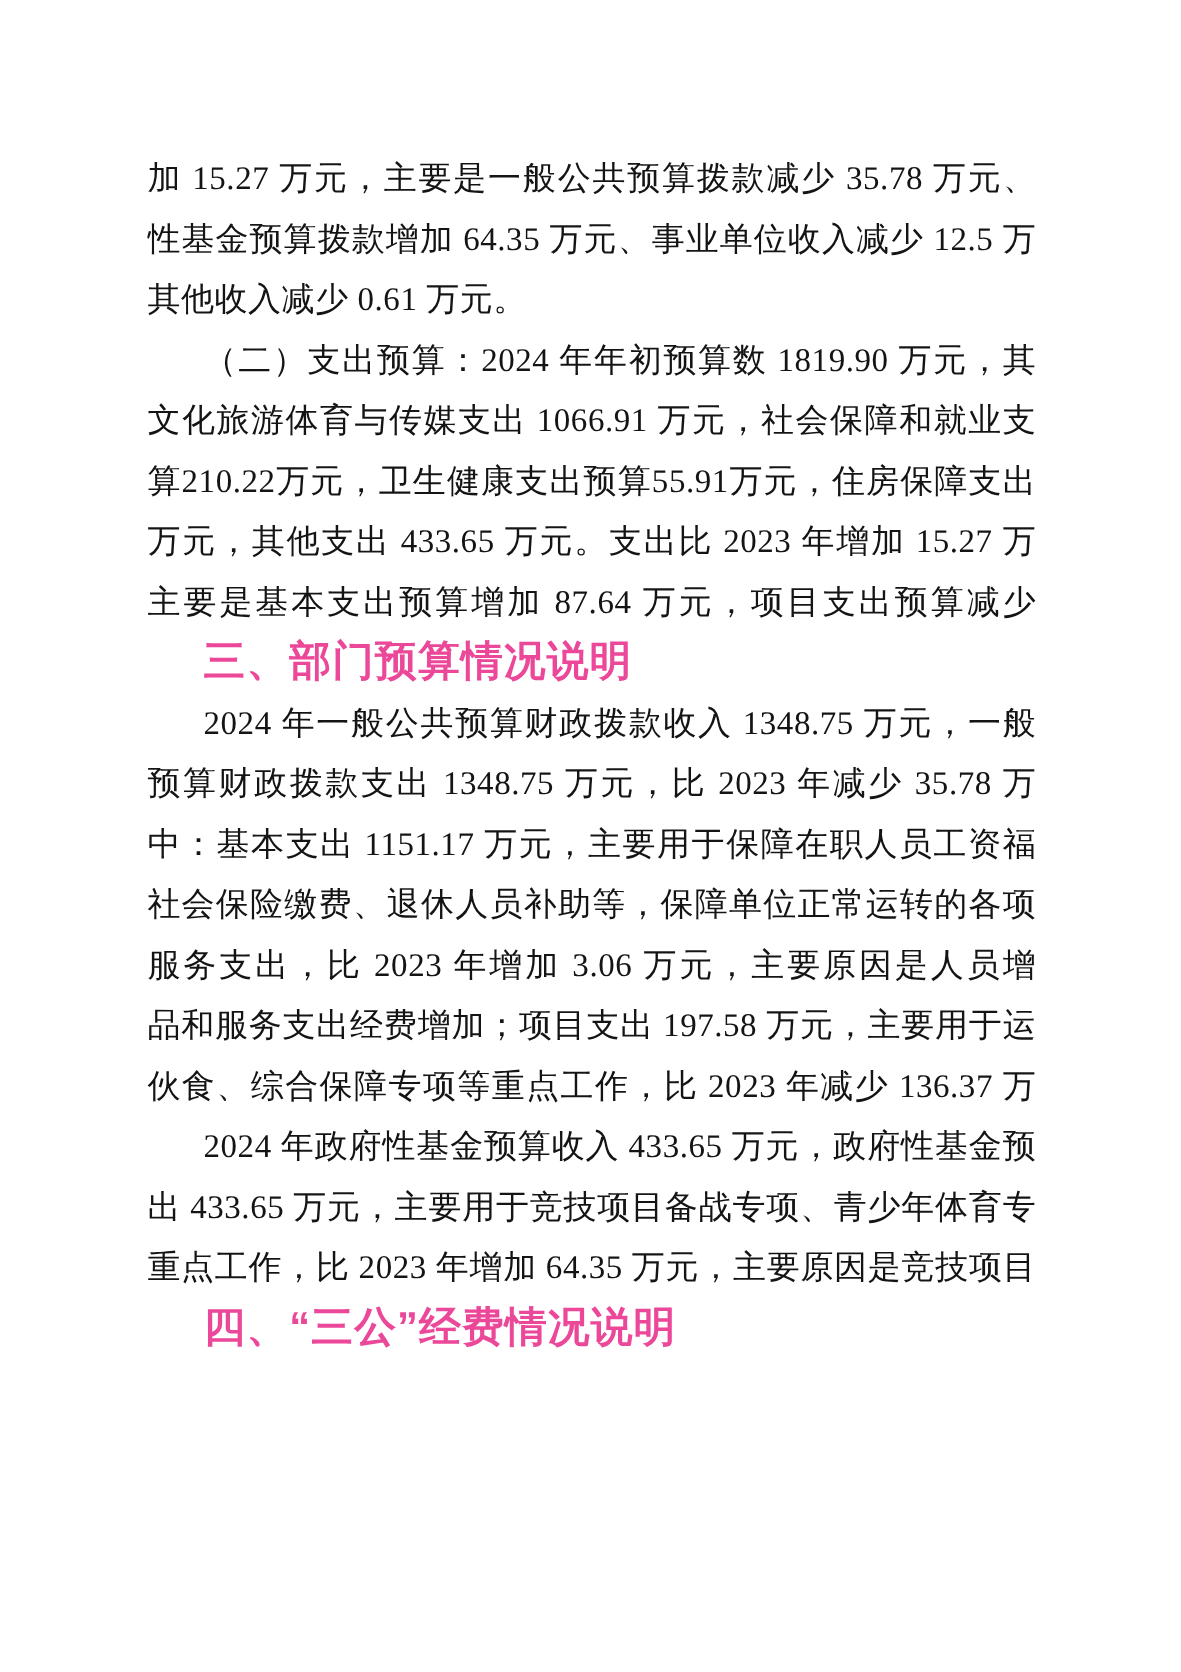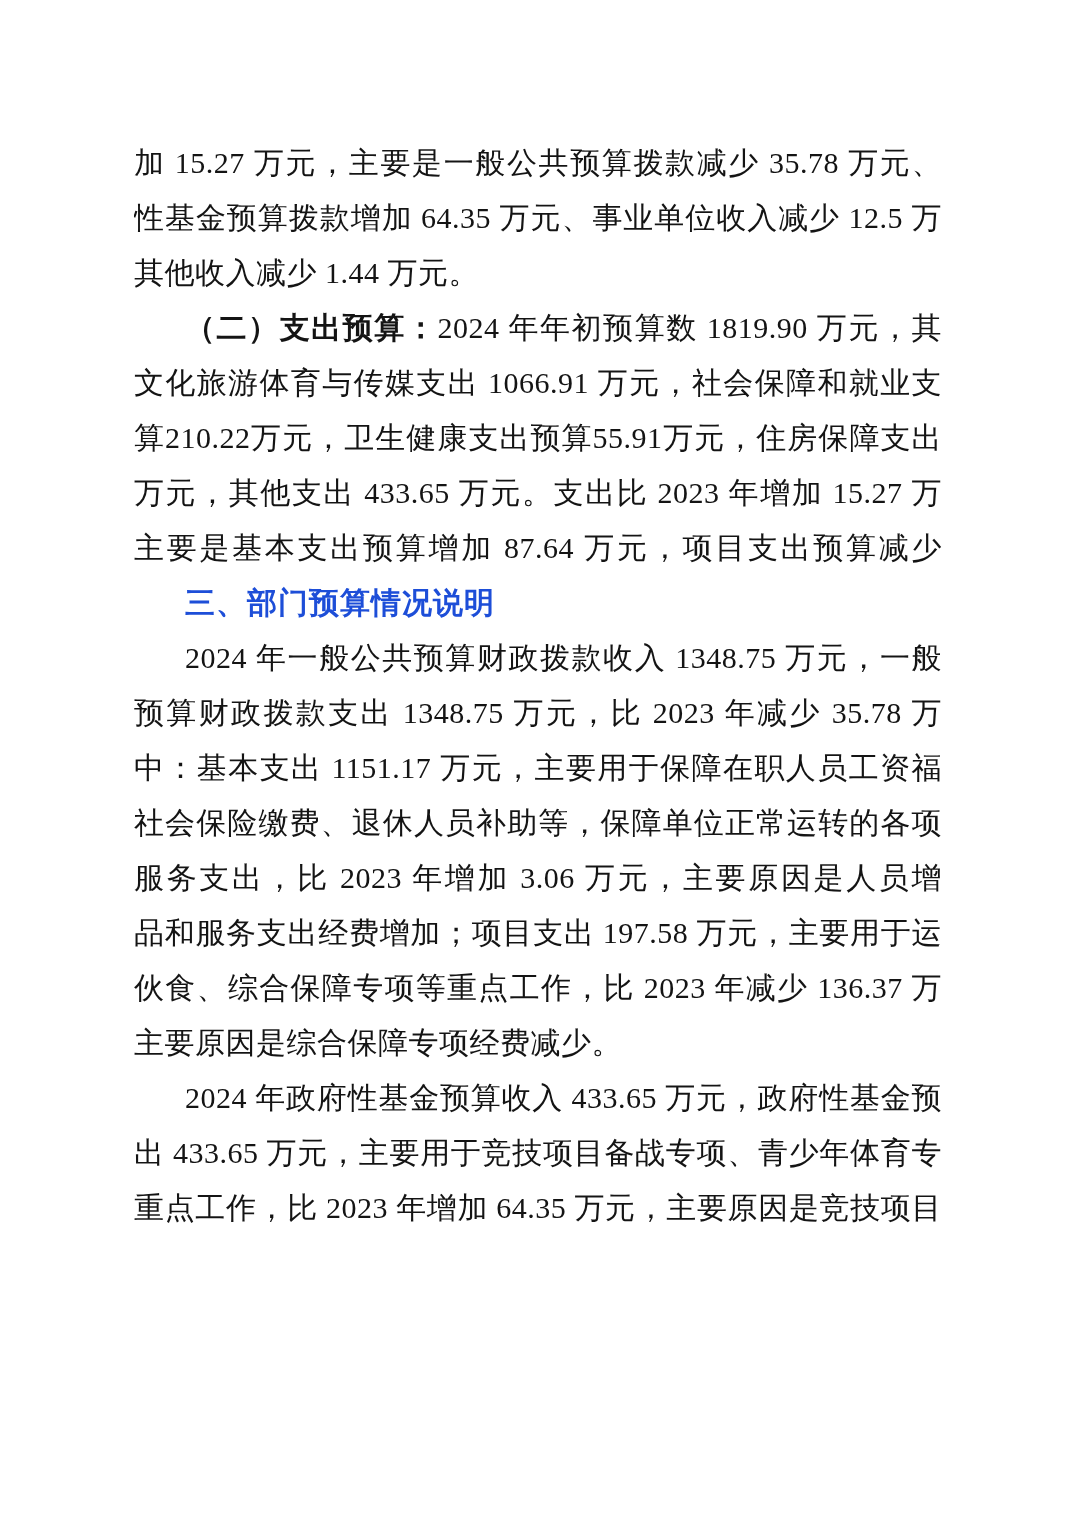--- a/index.html
+++ b/index.html
@@ -42,47 +42,47 @@
     text-align: justify;
     text-align-last: justify;
   }
   
   .line.indent {
     text-indent: 51px;
   }
   .line.heading {
     font-family: "Liberation Sans", "DejaVu Sans", sans-serif;
     font-weight: 700;
-    font-size: 30px;
+    font-size: 38px;
     letter-spacing: 1px;
-    color: #1d4ed8;
+    color: #ec4899;
   }
   .lead {
-    font-weight: 700;
+    font-weight: 400;
   }
 </style>
 </head>
 <body>
 
 <div class="page">
   <div class="content">
       <div class="line flush">加 15.27 万元，主要是一般公共预算拨款减少 35.78 万元、政府</div>
       <div class="line flush">性基金预算拨款增加 64.35 万元、事业单位收入减少 12.5 万元、</div>
-      <div class="line">其他收入减少 1.44 万元。</div>
+      <div class="line">其他收入减少 0.61 万元。</div>
       <div class="line indent flush"><span class="lead">（二）支出预算：</span>2024 年年初预算数 1819.90 万元，其中：</div>
       <div class="line flush">文化旅游体育与传媒支出 1066.91 万元，社会保障和就业支出预</div>
       <div class="line flush">算210.22万元，卫生健康支出预算55.91万元，住房保障支出53.22</div>
       <div class="line flush">万元，其他支出 433.65 万元。支出比 2023 年增加 15.27 万元，</div>
       <div class="line flush">主要是基本支出预算增加 87.64 万元，项目支出预算减少 72.37</div>
       <div class="line heading indent">三、部门预算情况说明</div>
       <div class="line indent flush">2024 年一般公共预算财政拨款收入 1348.75 万元，一般公共</div>
       <div class="line flush">预算财政拨款支出 1348.75 万元，比 2023 年减少 35.78 万元。其</div>
       <div class="line flush">中：基本支出 1151.17 万元，主要用于保障在职人员工资福利及</div>
       <div class="line flush">社会保险缴费、退休人员补助等，保障单位正常运转的各项商品</div>
       <div class="line flush">服务支出，比 2023 年增加 3.06 万元，主要原因是人员增加，商</div>
       <div class="line flush">品和服务支出经费增加；项目支出 197.58 万元，主要用于运动员</div>
       <div class="line flush">伙食、综合保障专项等重点工作，比 2023 年减少 136.37 万元，</div>
-      <div class="line">主要原因是综合保障专项经费减少。</div>
       <div class="line indent flush">2024 年政府性基金预算收入 433.65 万元，政府性基金预算支</div>
       <div class="line flush">出 433.65 万元，主要用于竞技项目备战专项、青少年体育专项等</div>
       <div class="line flush">重点工作，比 2023 年增加 64.35 万元，主要原因是竞技项目备战</div>
+      <div class="line heading indent">四、“三公”经费情况说明</div>
     </div>
 </div>
 
 </body></html>

